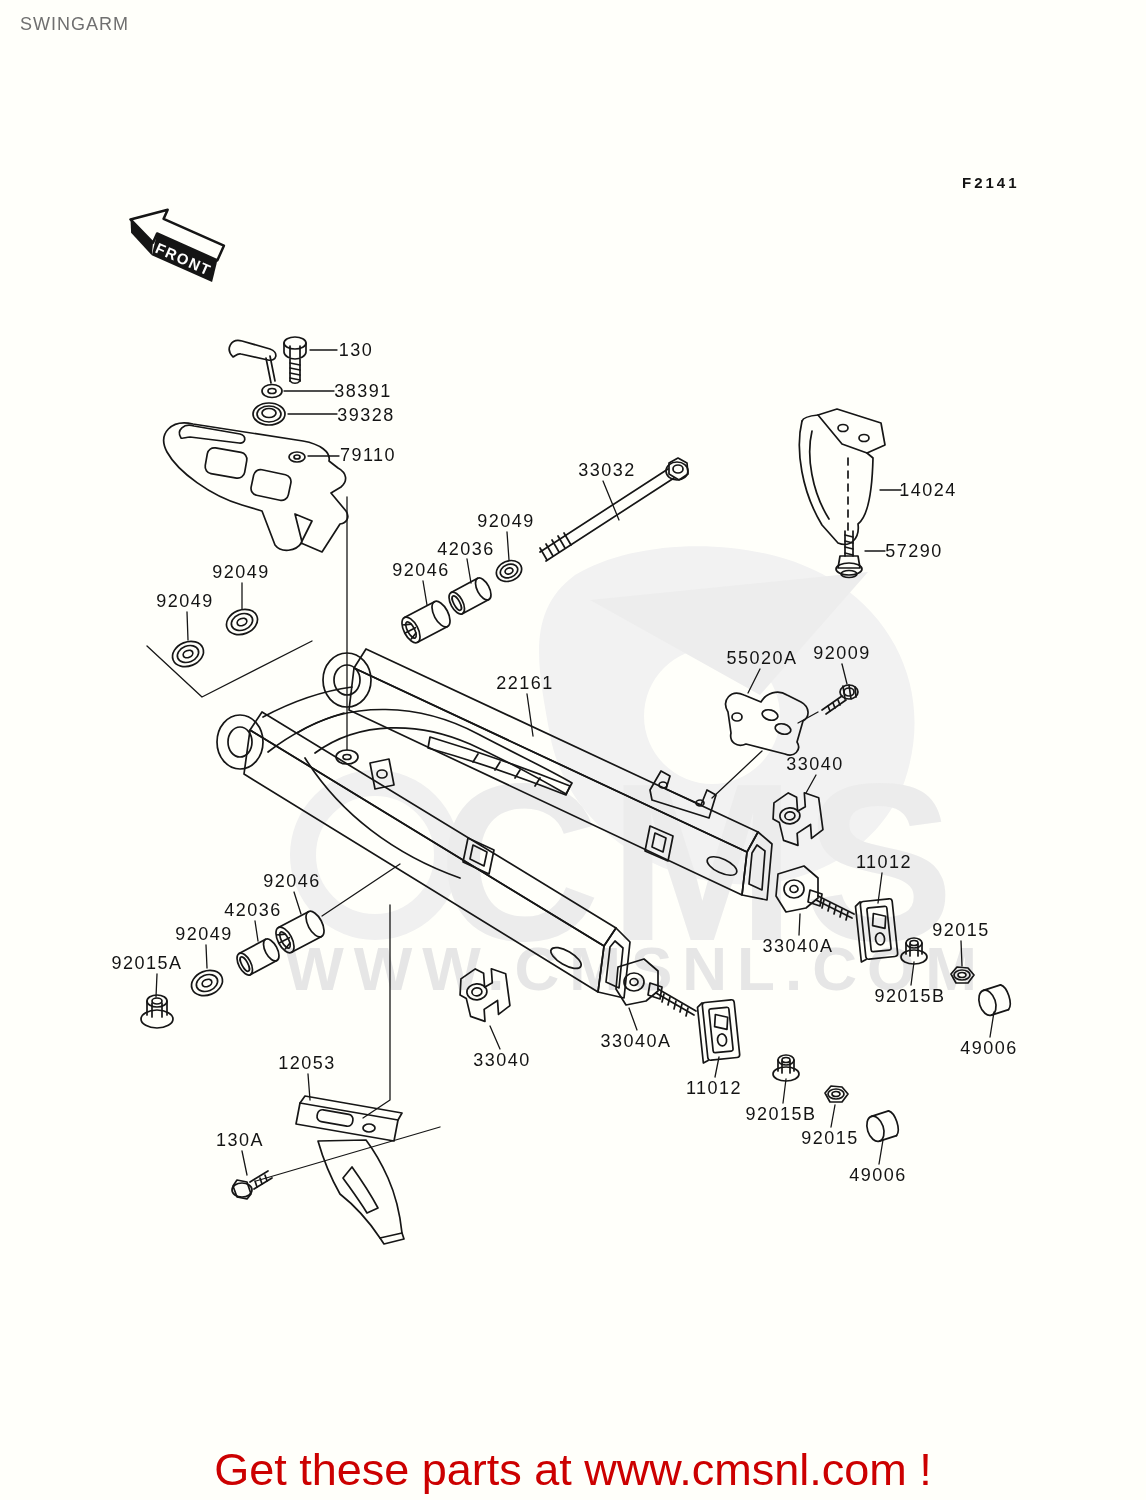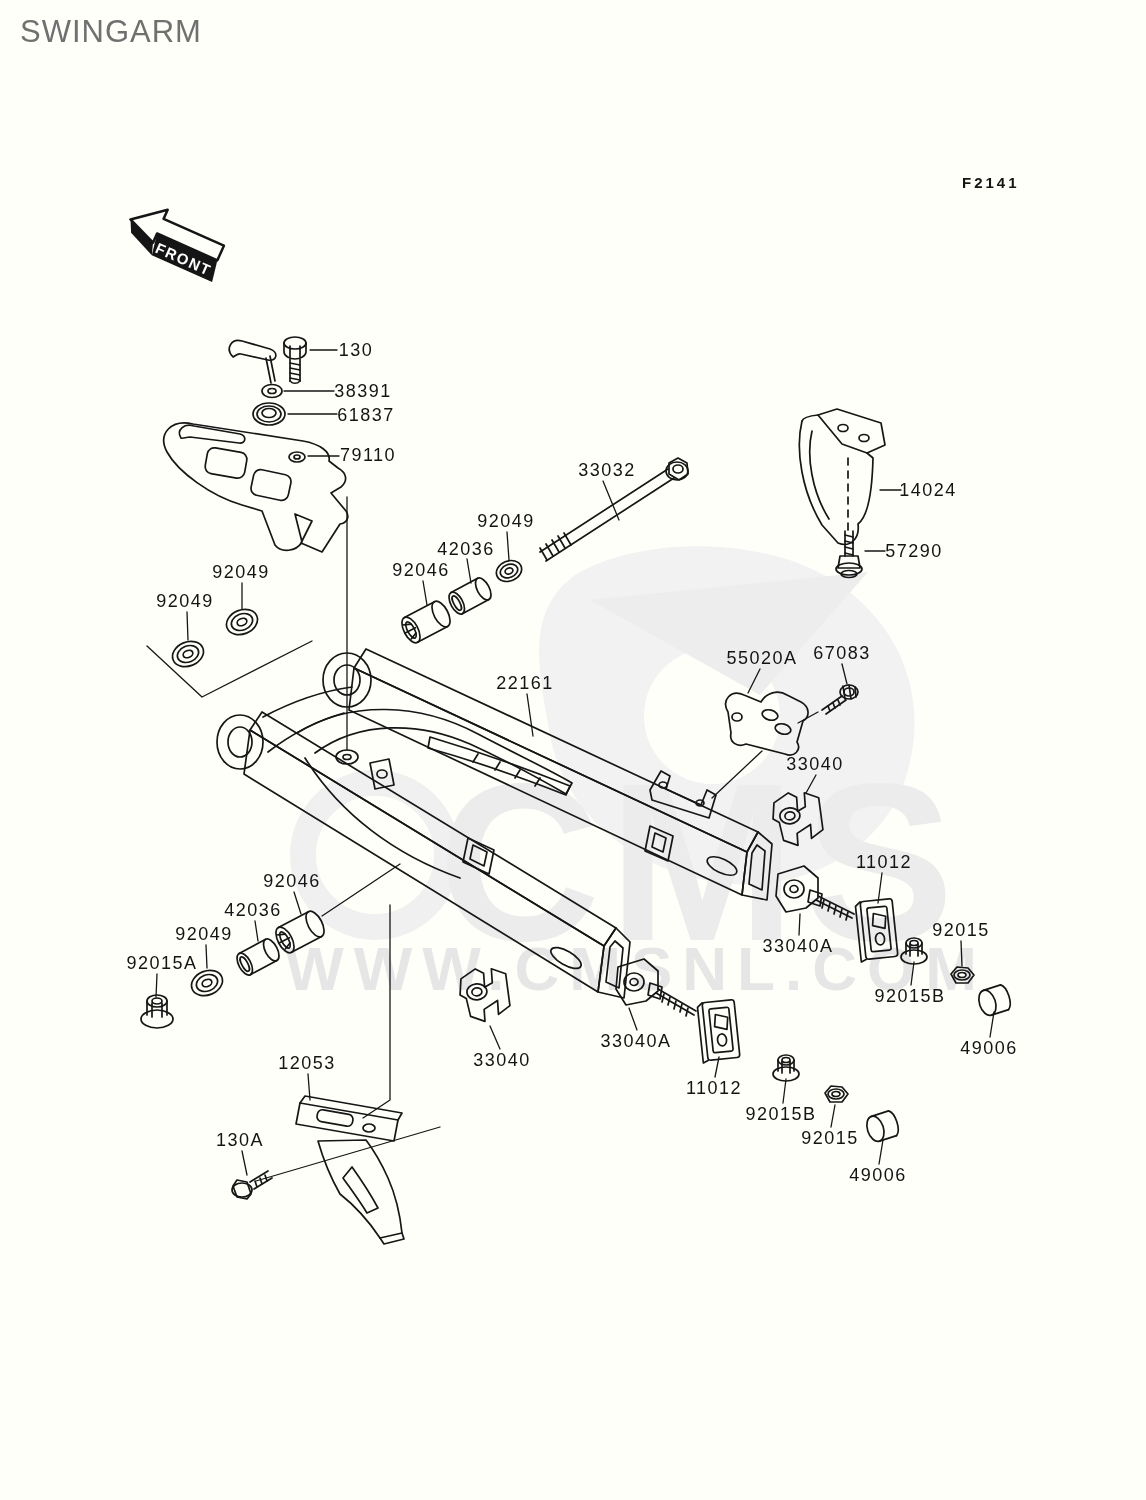--- a/index.html
+++ b/index.html
@@ -1,18 +1,18 @@
 <!DOCTYPE html>
 <html><head>
 <meta charset="utf-8">
 <style>
   html,body{margin:0;padding:0;background:#ffffff;}
   .stage{position:relative;width:1146px;height:1500px;background:#fffffa;overflow:hidden;
          font-family:"Liberation Sans",sans-serif;}
-  .title{position:absolute;left:20px;top:14px;font-size:31px;letter-spacing:1px;color:#707070;}
+  .title{position:absolute;left:20px;top:14px;font-size:18px;letter-spacing:1px;color:#707070;}
   .figcode{position:absolute;left:962px;top:174px;font-size:15px;font-weight:700;letter-spacing:3px;color:#141414;}
   .plabel{position:absolute;transform:translate(-50%,-50%);font-size:18px;font-weight:400;
           letter-spacing:1.5px;color:#141414;white-space:nowrap;}
   .footer{position:absolute;left:573px;top:1444px;transform:translateX(-50%);
           font-size:45px;color:#cc0000;white-space:nowrap;}
   svg.art{position:absolute;left:0;top:0;}
   .part path,.part ellipse,.part rect,.part circle,.part polygon,.part line{
     fill:none;stroke:#161616;stroke-width:1.7;stroke-linejoin:round;stroke-linecap:round;}
   .thin path,.thin line{fill:none;stroke:#161616;stroke-width:1.3;stroke-linejoin:round;stroke-linecap:round;}
 </style>
@@ -340,46 +340,47 @@
     <path d="M255,1181 L257,1187 M260,1178 L262,1184 M265,1175 L267,1181"></path>
   </g>
 
 </svg>
 
 <div class="title">SWINGARM</div>
 <div class="figcode">F2141</div>
 
 <div class="plabel" style="left:356px;top:350px">130</div>
 <div class="plabel" style="left:363px;top:391px">38391</div>
-<div class="plabel" style="left:366px;top:415px">61837</div>
+<div class="plabel" style="left:366px;top:415px">39328</div>
 <div class="plabel" style="left:368px;top:455px">79110</div>
 <div class="plabel" style="left:607px;top:470px">33032</div>
 <div class="plabel" style="left:928px;top:490px">14024</div>
 <div class="plabel" style="left:914px;top:551px">57290</div>
 <div class="plabel" style="left:506px;top:521px">92049</div>
 <div class="plabel" style="left:466px;top:549px">42036</div>
 <div class="plabel" style="left:421px;top:570px">92046</div>
 <div class="plabel" style="left:241px;top:572px">92049</div>
 <div class="plabel" style="left:185px;top:601px">92049</div>
 <div class="plabel" style="left:525px;top:683px">22161</div>
 <div class="plabel" style="left:762px;top:658px">55020A</div>
-<div class="plabel" style="left:842px;top:653px">67083</div>
+<div class="plabel" style="left:842px;top:653px">92009</div>
 <div class="plabel" style="left:815px;top:764px">33040</div>
 <div class="plabel" style="left:884px;top:862px">11012</div>
 <div class="plabel" style="left:961px;top:930px">92015</div>
 <div class="plabel" style="left:798px;top:946px">33040A</div>
 <div class="plabel" style="left:910px;top:996px">92015B</div>
 <div class="plabel" style="left:989px;top:1048px">49006</div>
 <div class="plabel" style="left:292px;top:881px">92046</div>
 <div class="plabel" style="left:253px;top:910px">42036</div>
 <div class="plabel" style="left:204px;top:934px">92049</div>
-<div class="plabel" style="left:162px;top:963px">92015A</div>
+<div class="plabel" style="left:147px;top:963px">92015A</div>
 <div class="plabel" style="left:307px;top:1063px">12053</div>
 <div class="plabel" style="left:240px;top:1140px">130A</div>
 <div class="plabel" style="left:502px;top:1060px">33040</div>
 <div class="plabel" style="left:636px;top:1041px">33040A</div>
 <div class="plabel" style="left:714px;top:1088px">11012</div>
 <div class="plabel" style="left:781px;top:1114px">92015B</div>
 <div class="plabel" style="left:830px;top:1138px">92015</div>
 <div class="plabel" style="left:878px;top:1175px">49006</div>
 
+<div class="footer">Get these parts at www.cmsnl.com !</div>
 
 </div>
 
 </body></html>

